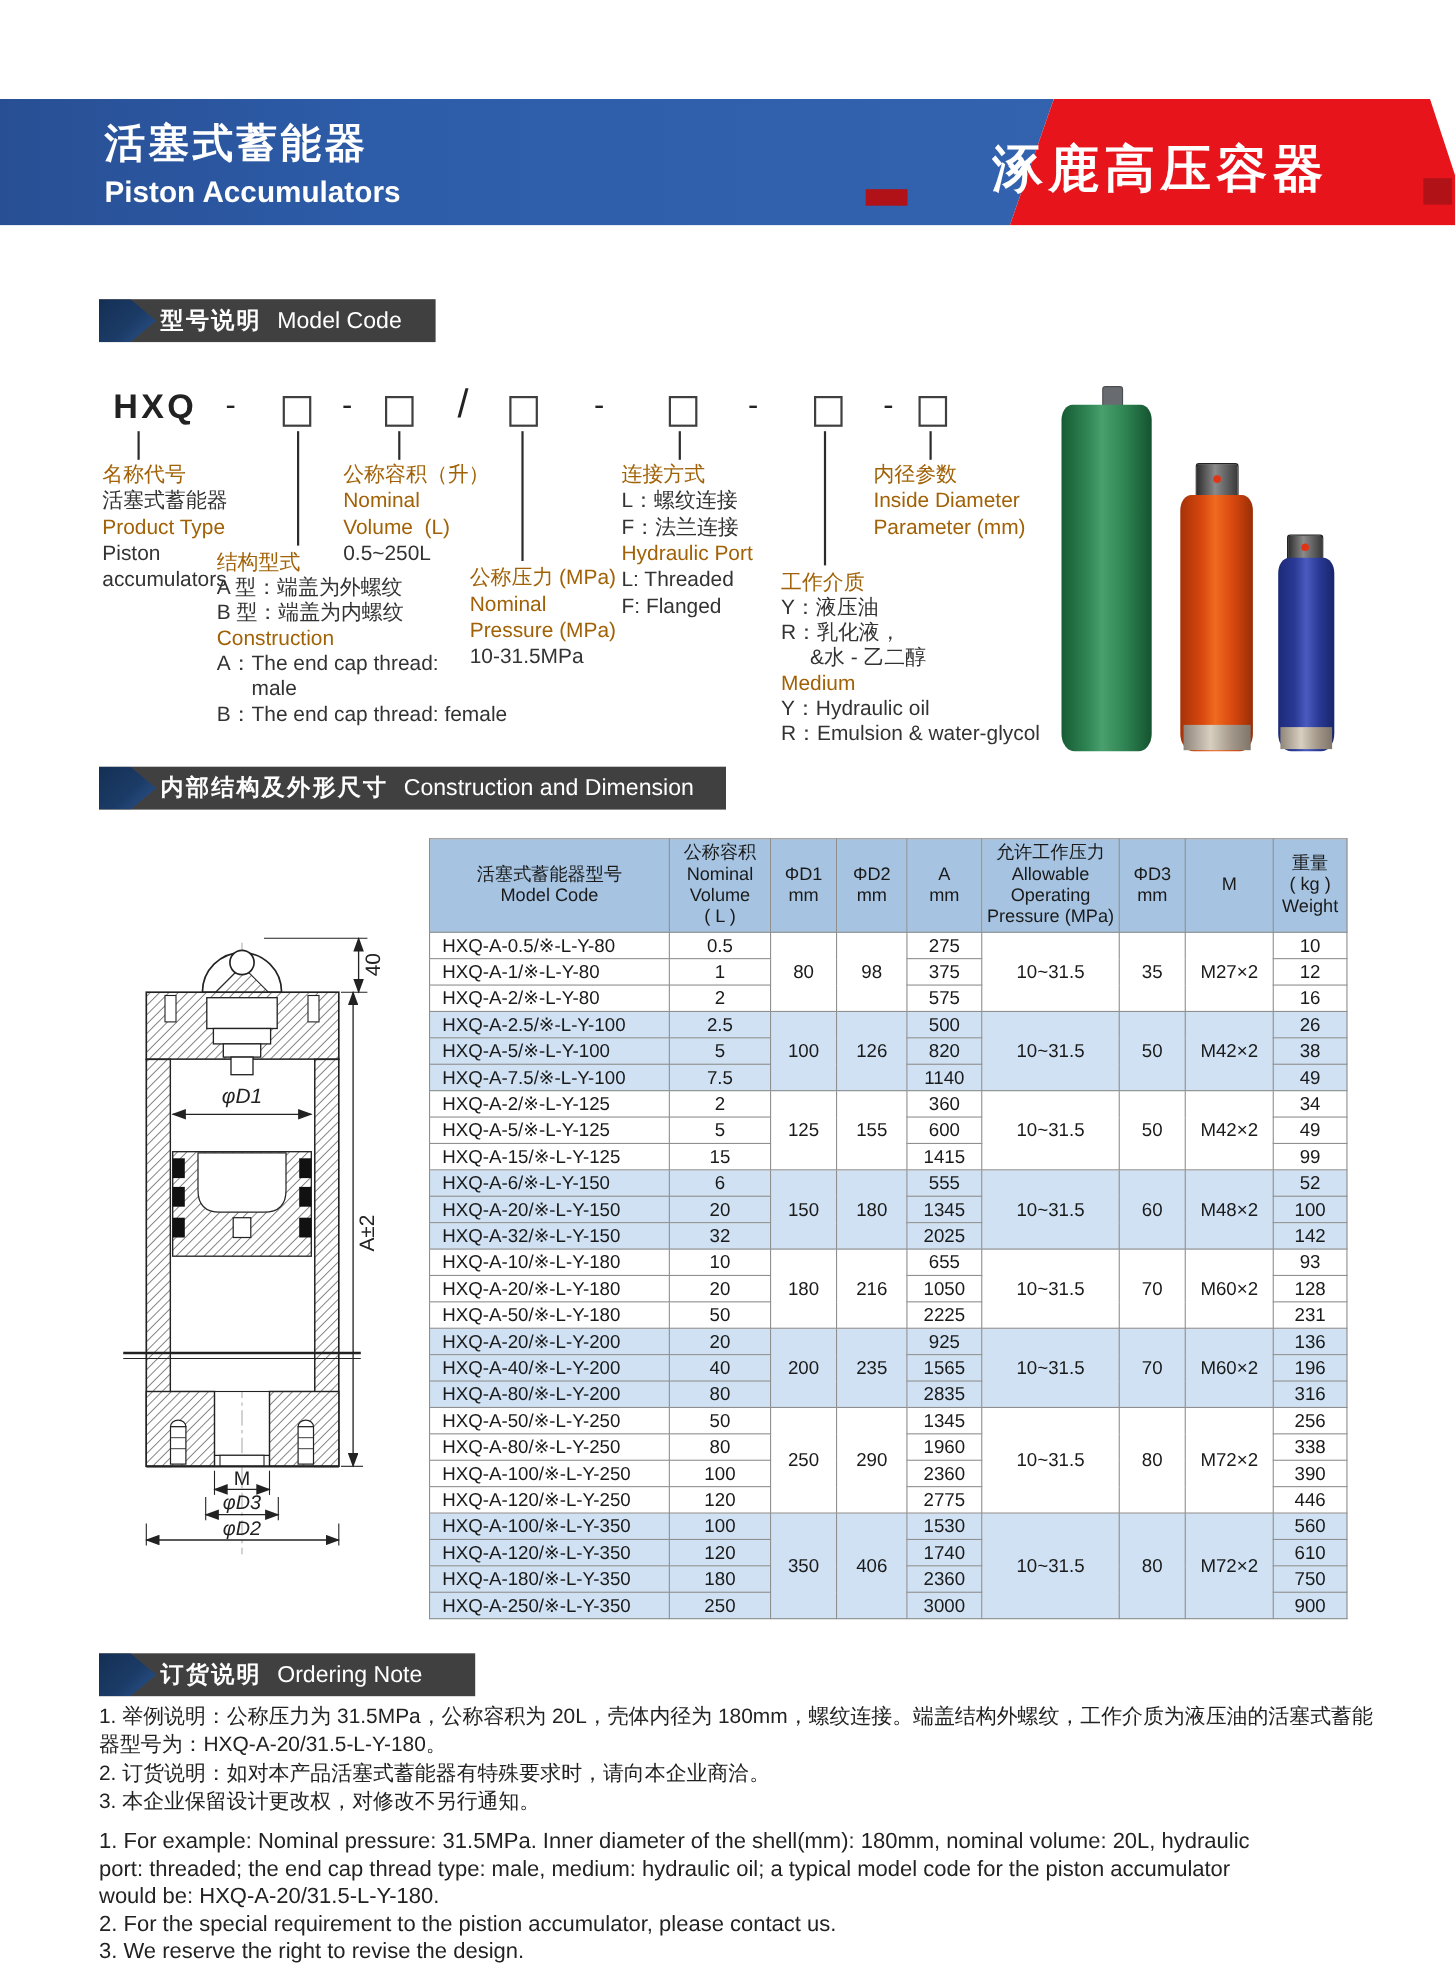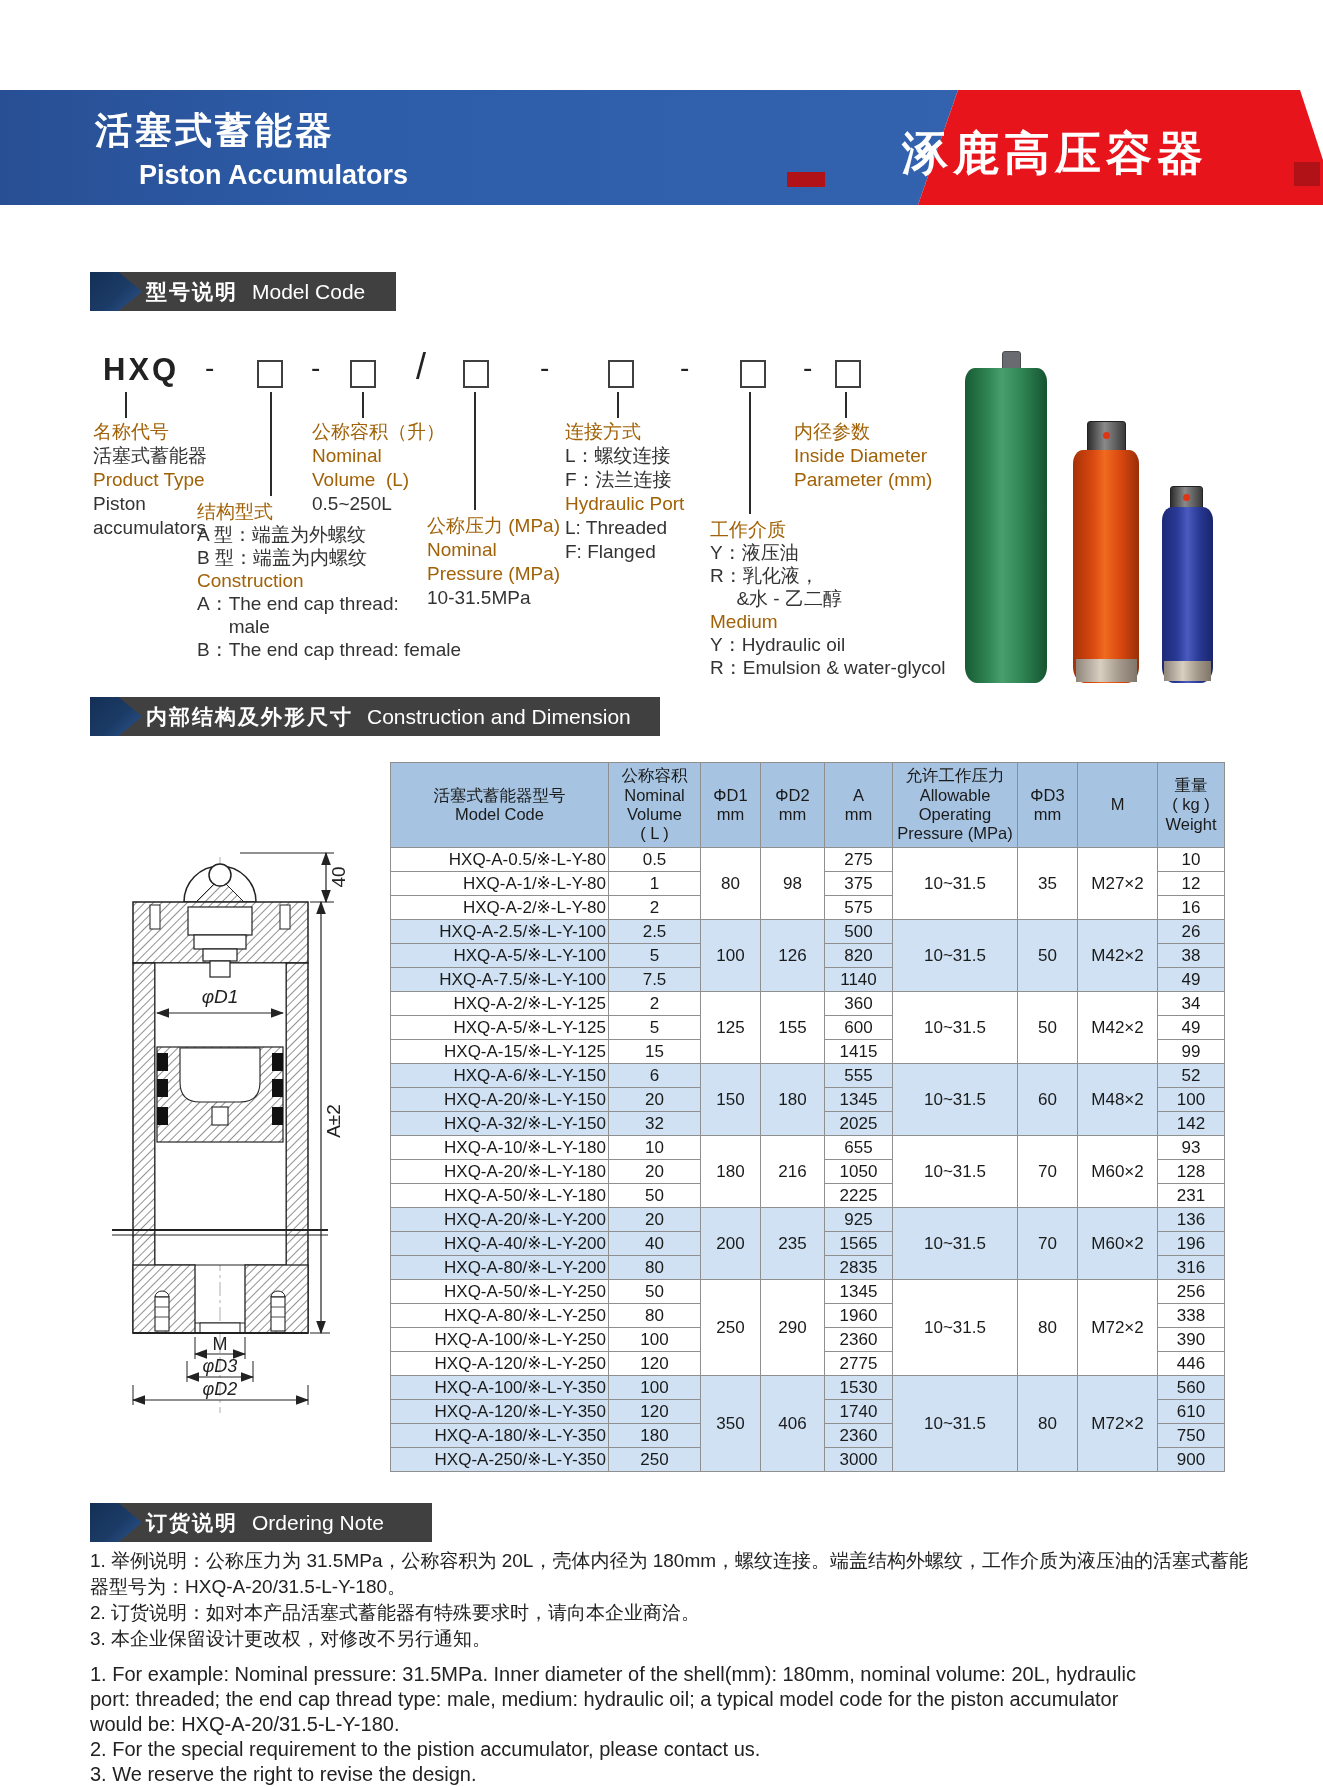--- a/index.html
+++ b/index.html
@@ -8,21 +8,21 @@
 
   
   .banner-blue{position:absolute;left:0;top:90px;width:958px;height:115px;
     background:linear-gradient(90deg,#284f94 0%,#2d5ca8 35%,#3362ae 100%);
     clip-path:polygon(0 0,100% 0,calc(100% - 40px) 100%,0 100%);}
   .banner-red{position:absolute;left:918px;top:90px;width:405px;height:115px;
     background:#e8141c;clip-path:polygon(40px 0,100% 0,100% 100%,0 100%);}
   .banner-red-corner{position:absolute;left:1300px;top:90px;width:23px;height:70px;
     background:#fff;clip-path:polygon(0 0,100% 0,100% 100%);}
   .title-zh{position:absolute;left:95px;top:106px;font-size:37px;font-weight:bold;color:#fff;letter-spacing:3px;}
-  .title-en{position:absolute;left:95px;top:160px;font-size:27px;font-weight:bold;color:#fff;margin-left:44px;}
+  .title-en{position:absolute;left:95px;top:160px;font-size:27px;font-weight:bold;color:#fff;}
   .brand{position:absolute;left:860px;top:123px;width:390px;text-align:center;
     font-size:46px;font-weight:bold;color:#fff;letter-spacing:5px;}
   .red-dash{position:absolute;background:#b01217;}
   .red-dash.l{left:787px;top:172px;width:38px;height:15px;}
   .red-dash.r{left:1294px;top:162px;width:26px;height:24px;}
 
   
   .sec-bar{position:absolute;height:39px;background:#404040;line-height:39px;white-space:nowrap;}
   .sec-bar .accent{position:absolute;left:0;top:0;width:52px;height:100%;
     background:linear-gradient(135deg,#142f55 0%,#1b3b66 55%,#2c558f 100%);
@@ -71,21 +71,21 @@
   .drawing text{font-family:"Liberation Sans","DejaVu Sans",sans-serif;fill:#222;}
 
   
   .dim-table{position:absolute;left:390px;top:762px;}
   .dim-table table{border-collapse:collapse;table-layout:fixed;}
   .dim-table th,.dim-table td{border:1px solid #8f8f8f;text-align:center;vertical-align:middle;
     font-size:17px;color:#1a1a1a;padding:0 2px;}
   .dim-table th{background:#a6c4e2;font-weight:normal;white-space:pre-line;font-size:16.5px;
     line-height:1.18;height:84px;}
   .dim-table td{height:23px;}
-  .dim-table td.model{text-align:right;padding-left:11px;}
+  .dim-table td.model{text-align:left;padding-left:11px;}
   .dim-table tr.shaded td{background:#cfe1f3;}
 
   
   .notes{position:absolute;left:90px;top:1548px;width:1170px;}
   .notes .lg-line{white-space:normal;color:#222;}
   .notes-cn .lg-line{font-size:19px;line-height:26px;}
   .notes-en{margin-top:10px;width:1080px;}
   .notes-en .lg-line{font-size:20px;line-height:25px;}
 </style>
 </head>

